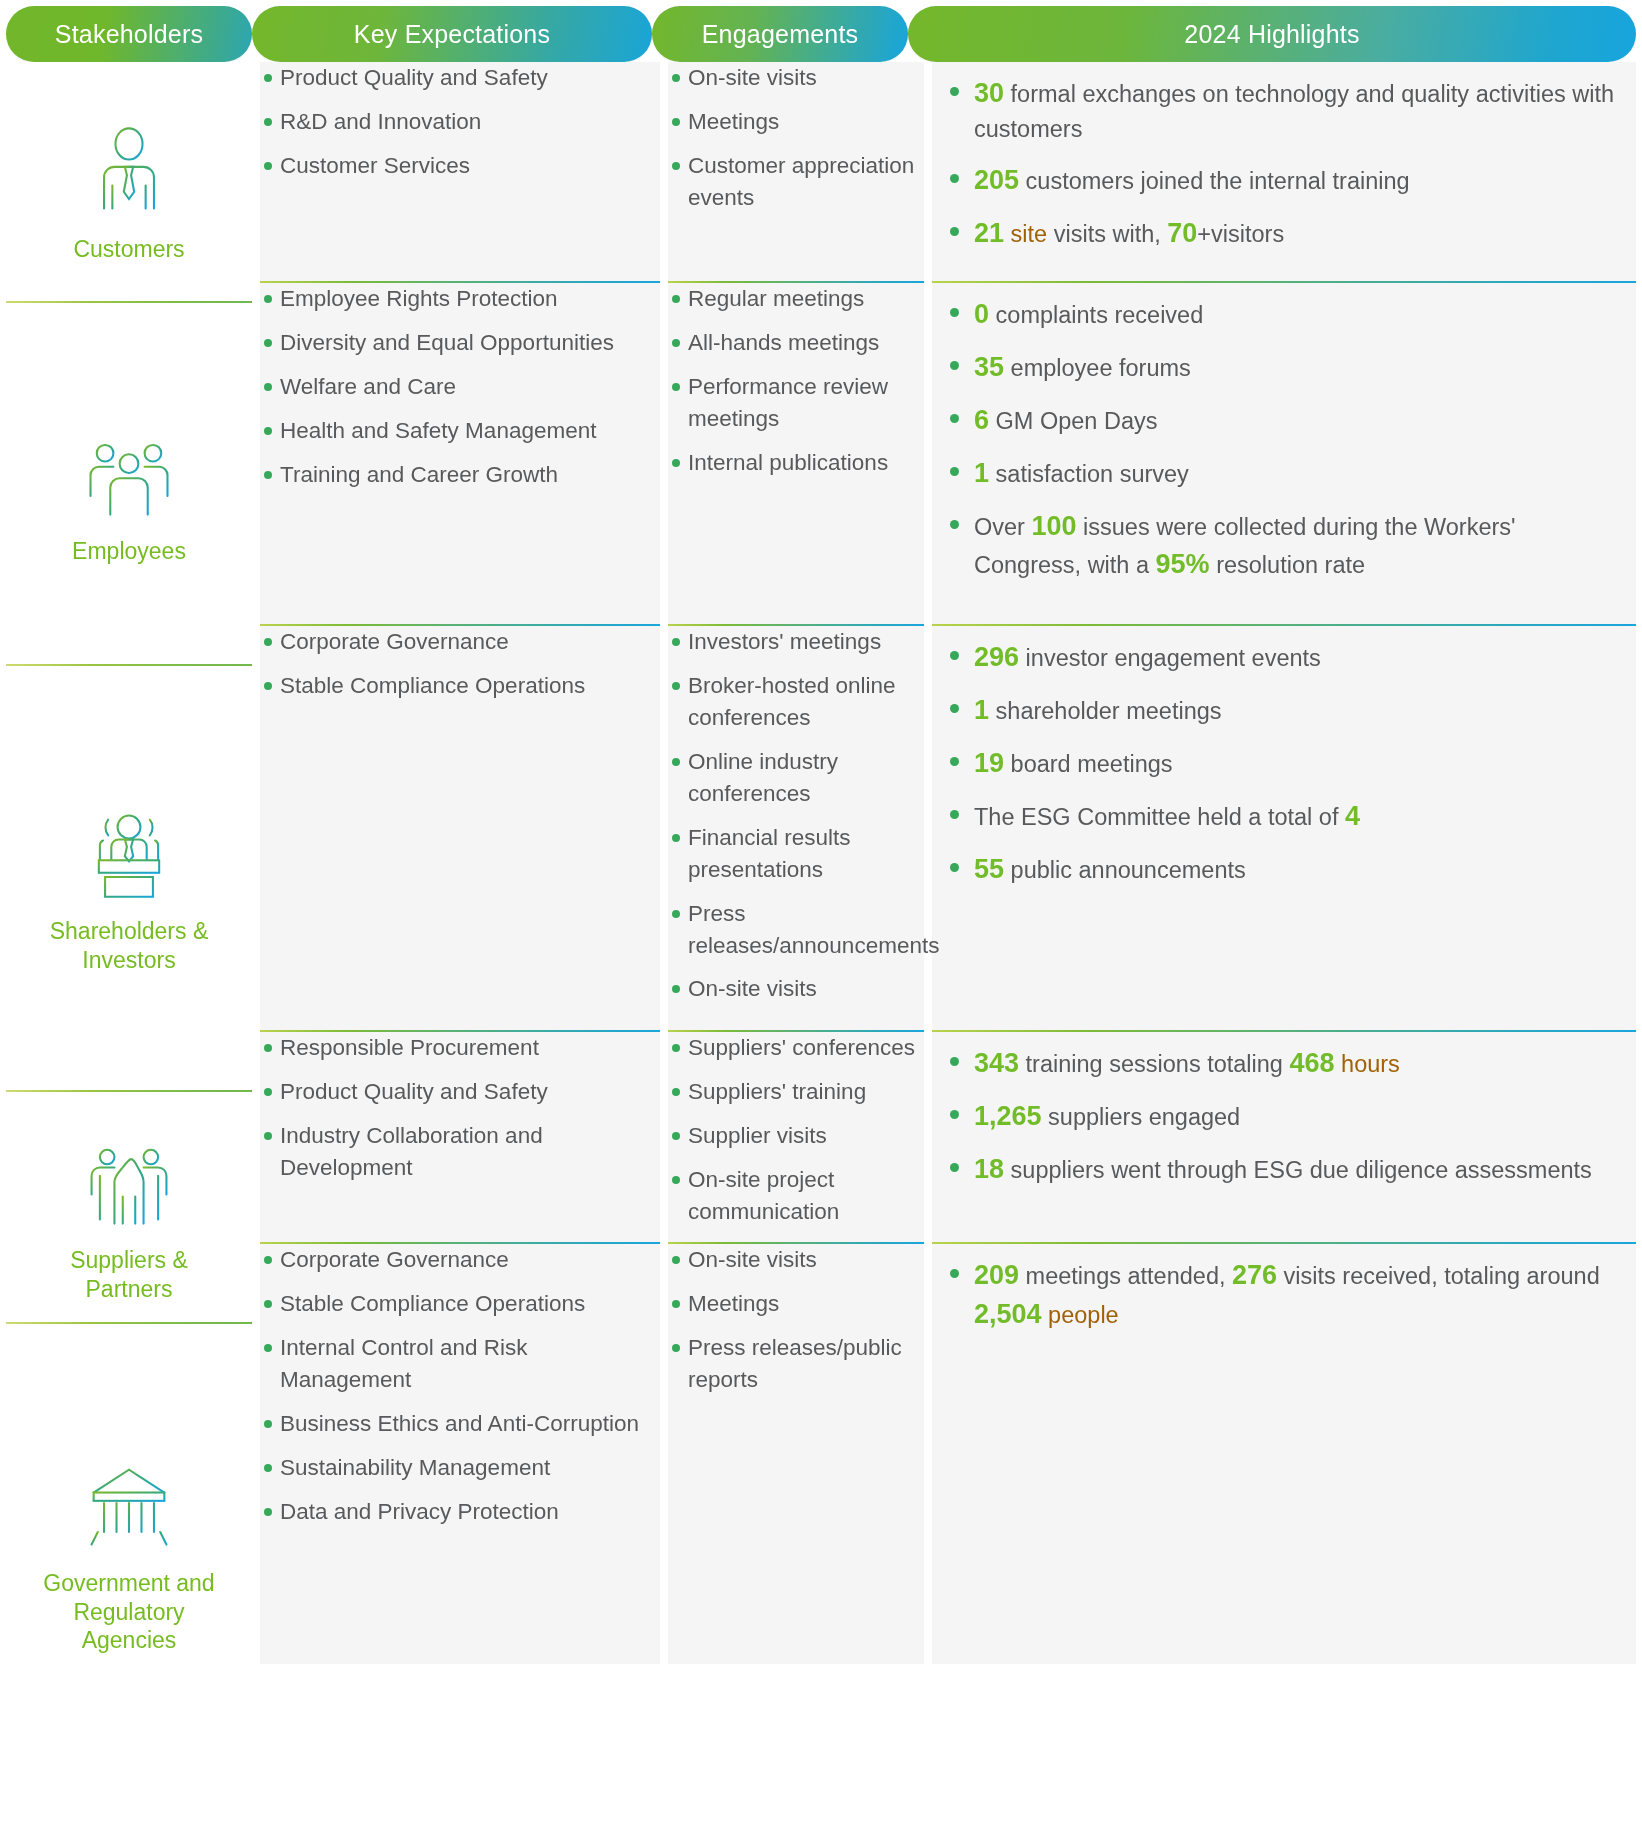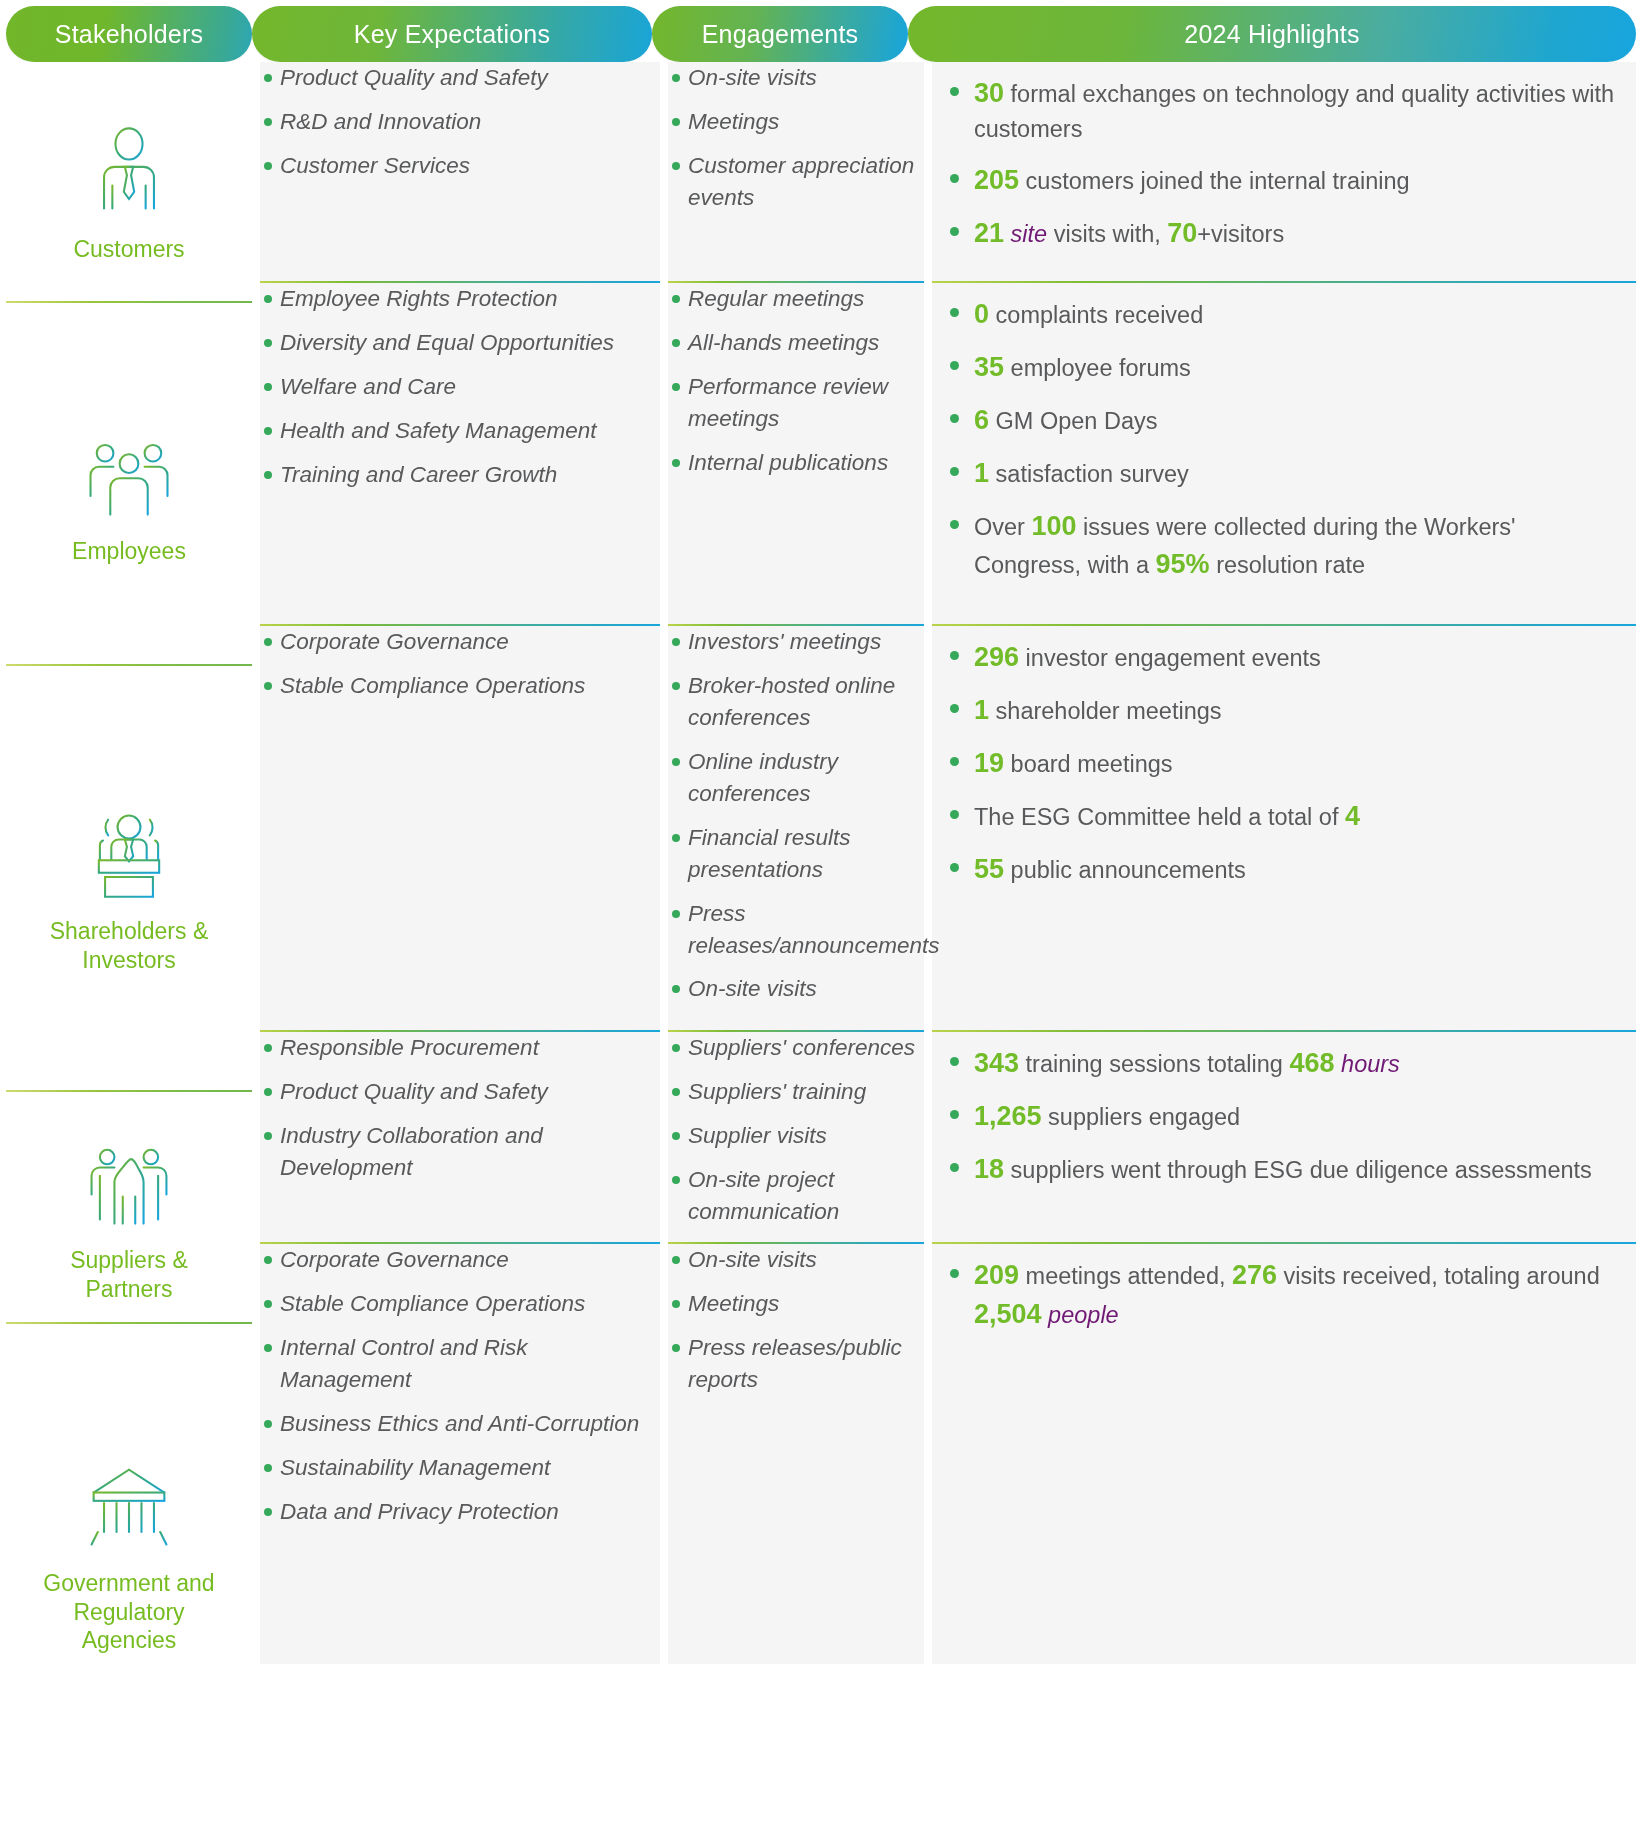--- a/index.html
+++ b/index.html
@@ -103,21 +103,21 @@
   .stake-icon { width: 104px; height: 104px; display: block; }
   .stake-label {
     color: #76bc21;
     font-size: 23px;
     line-height: 1.25;
     text-align: center;
     max-width: 200px;
   }
 
   
-  ul.blist { list-style: none; padding: 0; margin: 0; font-style: italic; }
+  ul.blist { list-style: none; padding: 0; margin: 0; }
   ul.blist li {
     position: relative;
     padding-left: 20px;
     color: #58595b;
     font-size: 22.5px;
     line-height: 1.42;
     margin-bottom: 12px;
   }
   ul.blist li::before {
     content: "";
@@ -151,21 +151,21 @@
     width: 9px;
     height: 9px;
     border-radius: 50%;
     background: #35a85a;
   }
   .num {
     color: #72bc2a;
     font-weight: bold;
     font-size: 27px;
   }
-  .gtext { color: #701a75; font-style: italic; }
+  .gtext { color: #a16207; }
 </style>
 </head>
 <body>
 
 <div class="sheet">
 
   <div class="header-row">
     <div class="hdr hdr-stake">Stakeholders</div>
     <div class="hdr hdr-expect">Key Expectations</div>
     <div class="hdr hdr-engage">Engagements</div>

